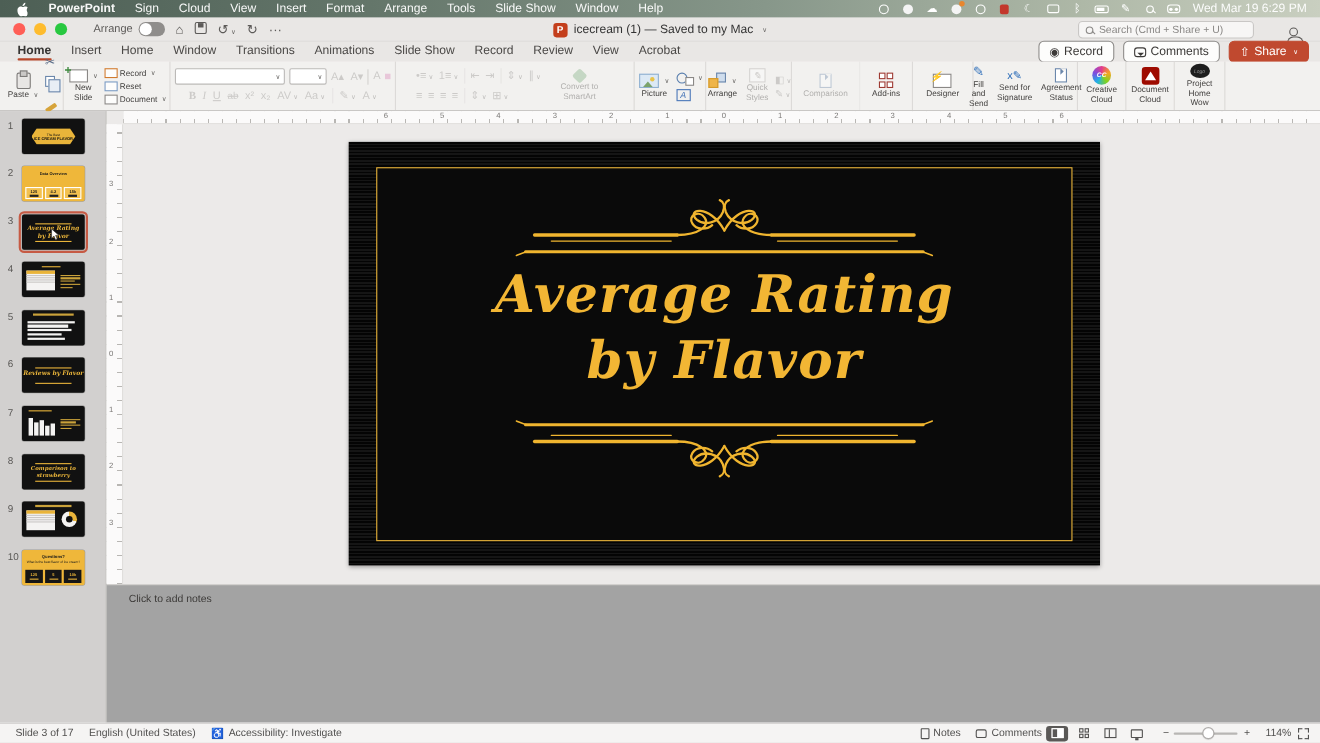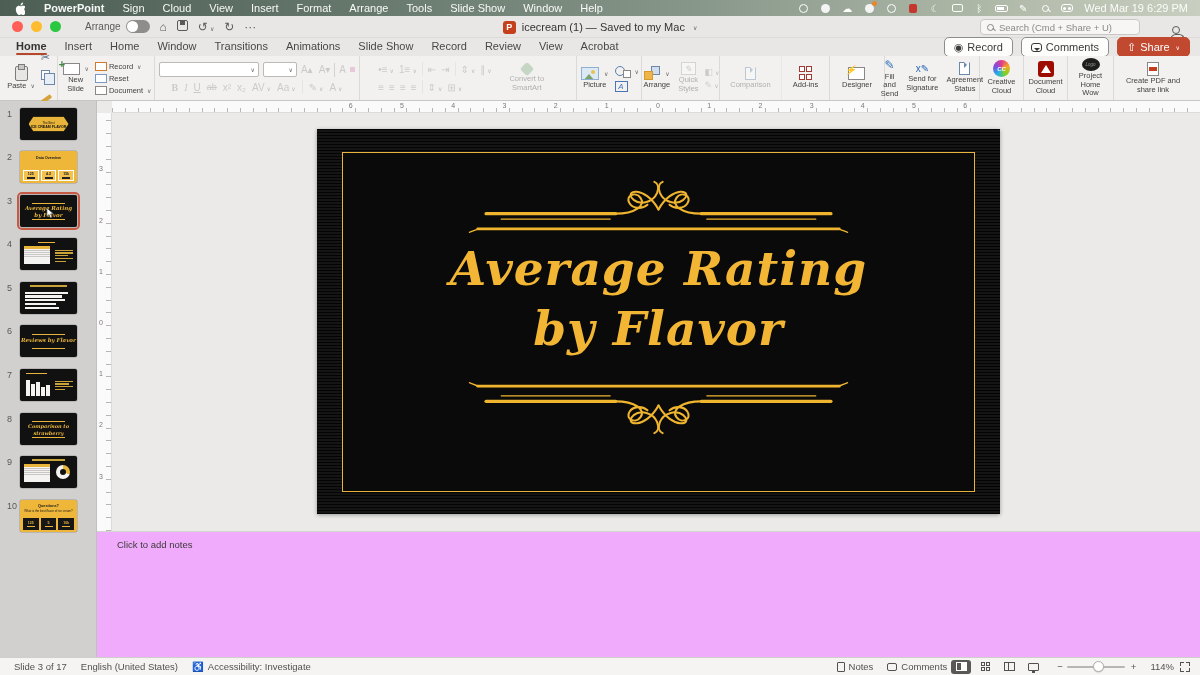--- a/index.html
+++ b/index.html
@@ -152,21 +152,21 @@
   #slide { position:absolute; left:220px; top:28px; width:683px; height:385px;
     background:repeating-linear-gradient(180deg,#040404 0 1.5px,#151515 1.5px 3px);
     box-shadow:0 1px 4px rgba(0,0,0,.35); }
   #slide .inner { position:absolute; inset:23px 25px 22px; background:#0a0a0a; border:1.6px solid #e9b43a; }
   .flourish { position:absolute; left:148px; width:387px; height:69px; }
   .flourish.top { top:46px; }
   .flourish.bottom { top:242px; transform:scaleY(-1); }
   .slide-title { position:absolute; left:0; width:100%; text-align:center; font-family:"DejaVu Serif",serif; font-style:italic; font-weight:700; font-size:47px; color:#f2b634; letter-spacing:1px; }
   #title1 { top:112px; } #title2 { top:172px; }
 
-  #notes { position:absolute; left:97px; top:430px; width:1103px; height:126px; background:#f0abfc; border-top:1px solid #d6d4d2; }
+  #notes { position:absolute; left:97px; top:430px; width:1103px; height:126px; background:#a3a3a3; border-top:1px solid #d6d4d2; }
   #notes .ph { position:absolute; left:20px; top:7px; font-size:9.5px; color:#3c3a38; }
 
   
   #statusbar { position:absolute; left:0; top:657px; width:1200px; height:18px; background:#f5f4f3; border-top:1px solid #d0cecd; display:flex; align-items:center; font-size:9.5px; color:#525150; }
   #statusbar .sitem { margin-left:14px; display:flex; align-items:center; gap:4px; white-space:nowrap; }
   #statusbar .spring { flex:1; }
   .noteic { width:8px; height:10px; border:1.1px solid #525150; border-radius:1px; }
   .sbubble { width:10px; height:8px; border:1.1px solid #525150; border-radius:2px; }
   .viewbtn { display:flex; align-items:center; justify-content:center; width:20px; height:14px; border-radius:3px; margin-left:4px; }
   .viewbtn.sel { background:#5a5856; }
@@ -513,26 +513,20 @@
 
   <div class="rgroup" style="width:46px">
     <div class="bigbtn">
       <i class="logoic">
           <span>Logo</span>
         </i>
       <span class="rlabel">Project Home Wow</span>
     </div>
   </div>
 
-  <div class="rgroup" style="width:78px; border-right:none">
-    <div class="bigbtn">
-      <i class="pdfic"></i>
-      <span class="rlabel">Create PDF and share link</span>
-    </div>
-  </div>
 </div>
 
 <div id="workspace">
 
   <div id="thumbpanel">
     <span class="thumb-num" style="top:8px">1</span>
     <div class="thumb" style="top:7px">
       <div class="t-diamond">
           <span class="l1">The Best</span>
           <span class="l2">ICE CREAM FLAVOR</span>

